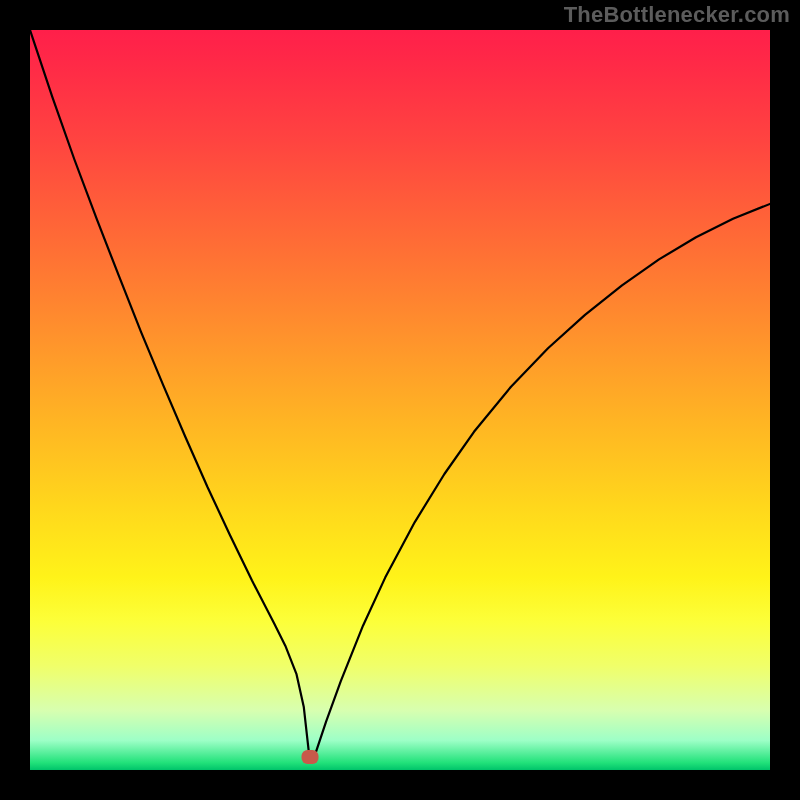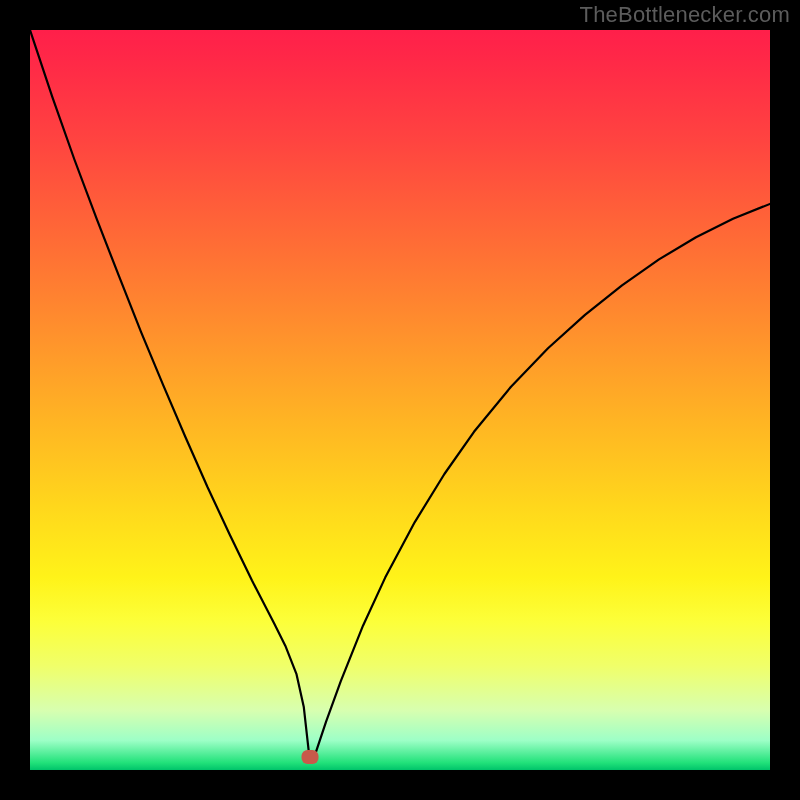--- a/index.html
+++ b/index.html
@@ -16,21 +16,21 @@
     width: 800px;
     height: 800px;
     background: #000;
   }
   .watermark {
     position: absolute;
     top: 2px;
     right: 10px;
     color: #5c5c5c;
     font-size: 22px;
-    font-weight: 400;
+    font-weight: 700;
     letter-spacing: 0.2px;
     z-index: 5;
     margin-left: 21px;
   }
   .plot-area {
     position: absolute;
     left: 30px;
     top: 30px;
     width: 740px;
     height: 740px;

